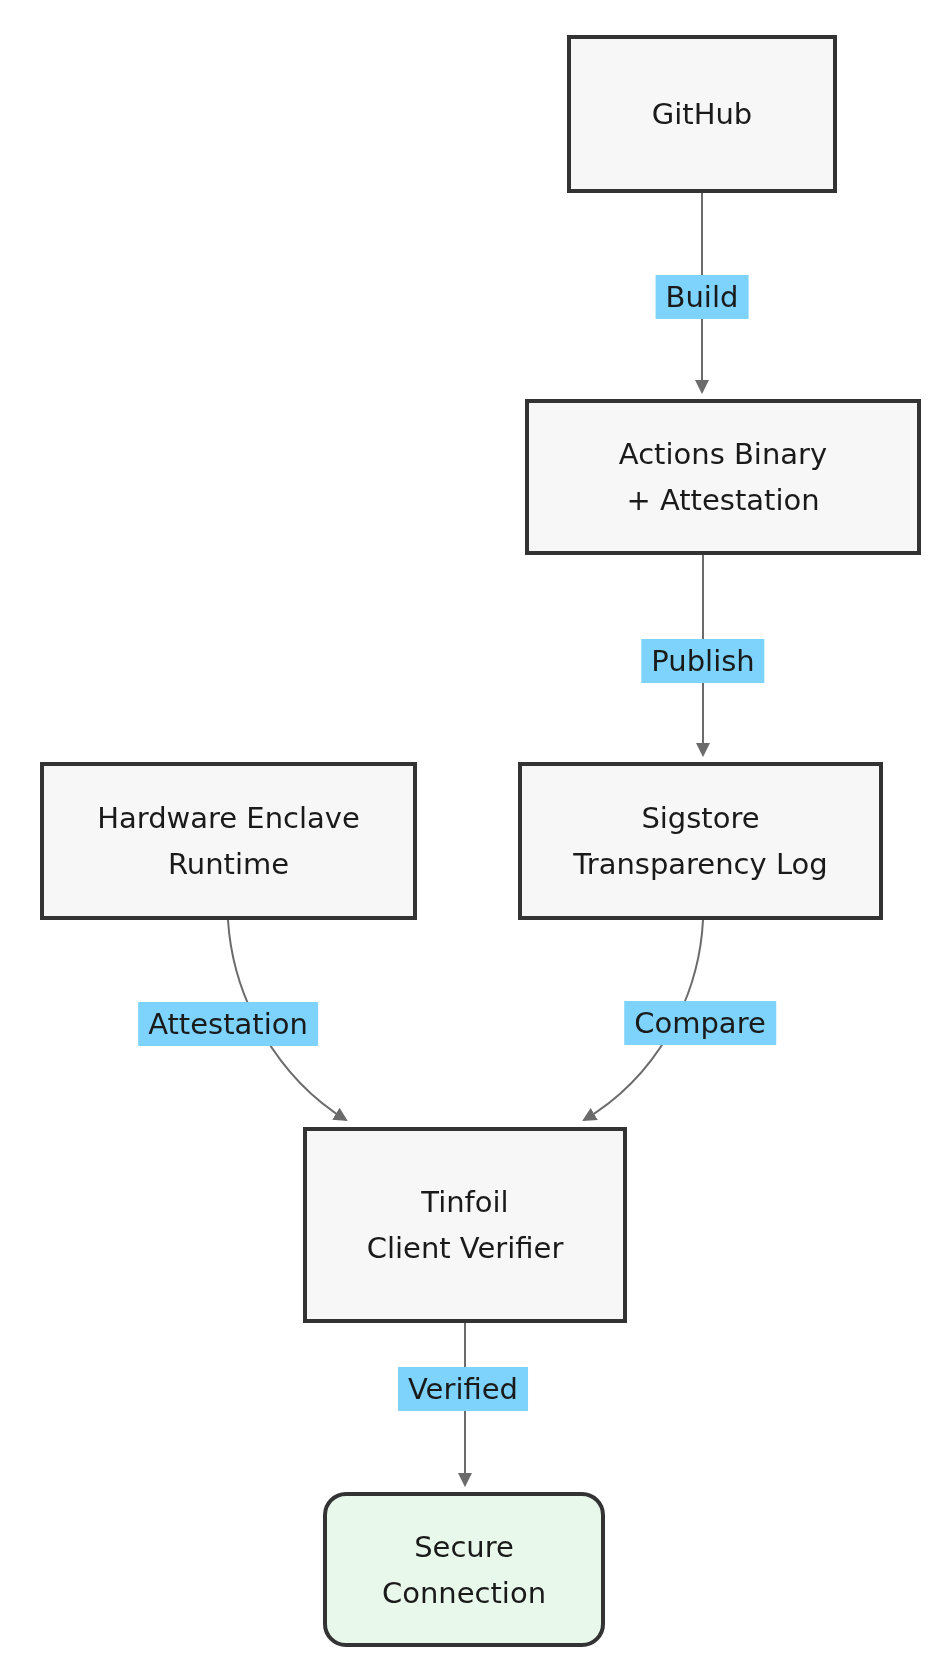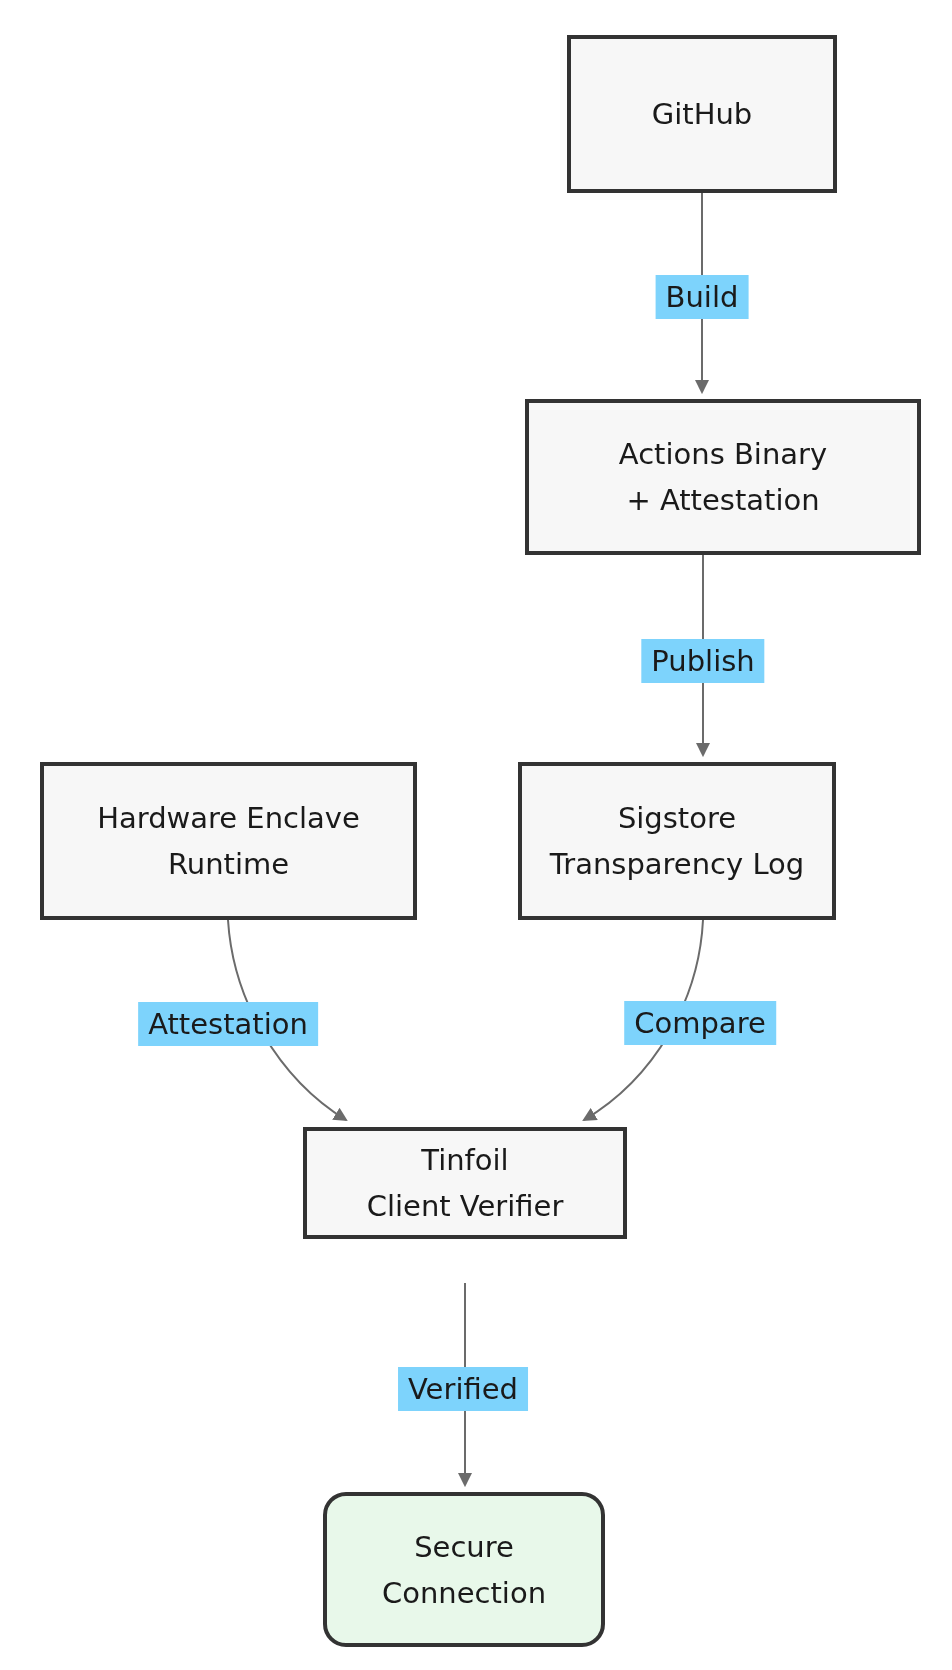--- a/index.html
+++ b/index.html
@@ -44,22 +44,22 @@
     text-align: center;
     font-size: 29px;
     line-height: 46px;
   }
   .node.green {
     background: var(--green, #e8f8ea);
   }
   .node-github   { left: 567px; top: 35px;   width: 270px; height: 158px; }
   .node-actions  { left: 525px; top: 399px;  width: 396px; height: 156px; }
   .node-hardware { left: 40px;  top: 762px;  width: 377px; height: 158px; }
-  .node-sigstore { left: 518px; top: 762px;  width: 318px; height: 158px; }
-  .node-tinfoil  { left: 303px; top: 1127px; width: 324px; height: 112px; }
+  .node-sigstore { left: 518px; top: 762px;  width: 365px; height: 158px; }
+  .node-tinfoil  { left: 303px; top: 1127px; width: 324px; height: 196px; }
   .node-secure   { left: 323px; top: 1492px; width: 282px; height: 155px; border-radius: 23px; }
   .edge-label {
     position: absolute;
     transform: translate(-50%, -50%);
     background: #7dd3fc;
     padding: 3px 10px;
     font-size: 29px;
     line-height: 38px;
     white-space: nowrap;
   }

